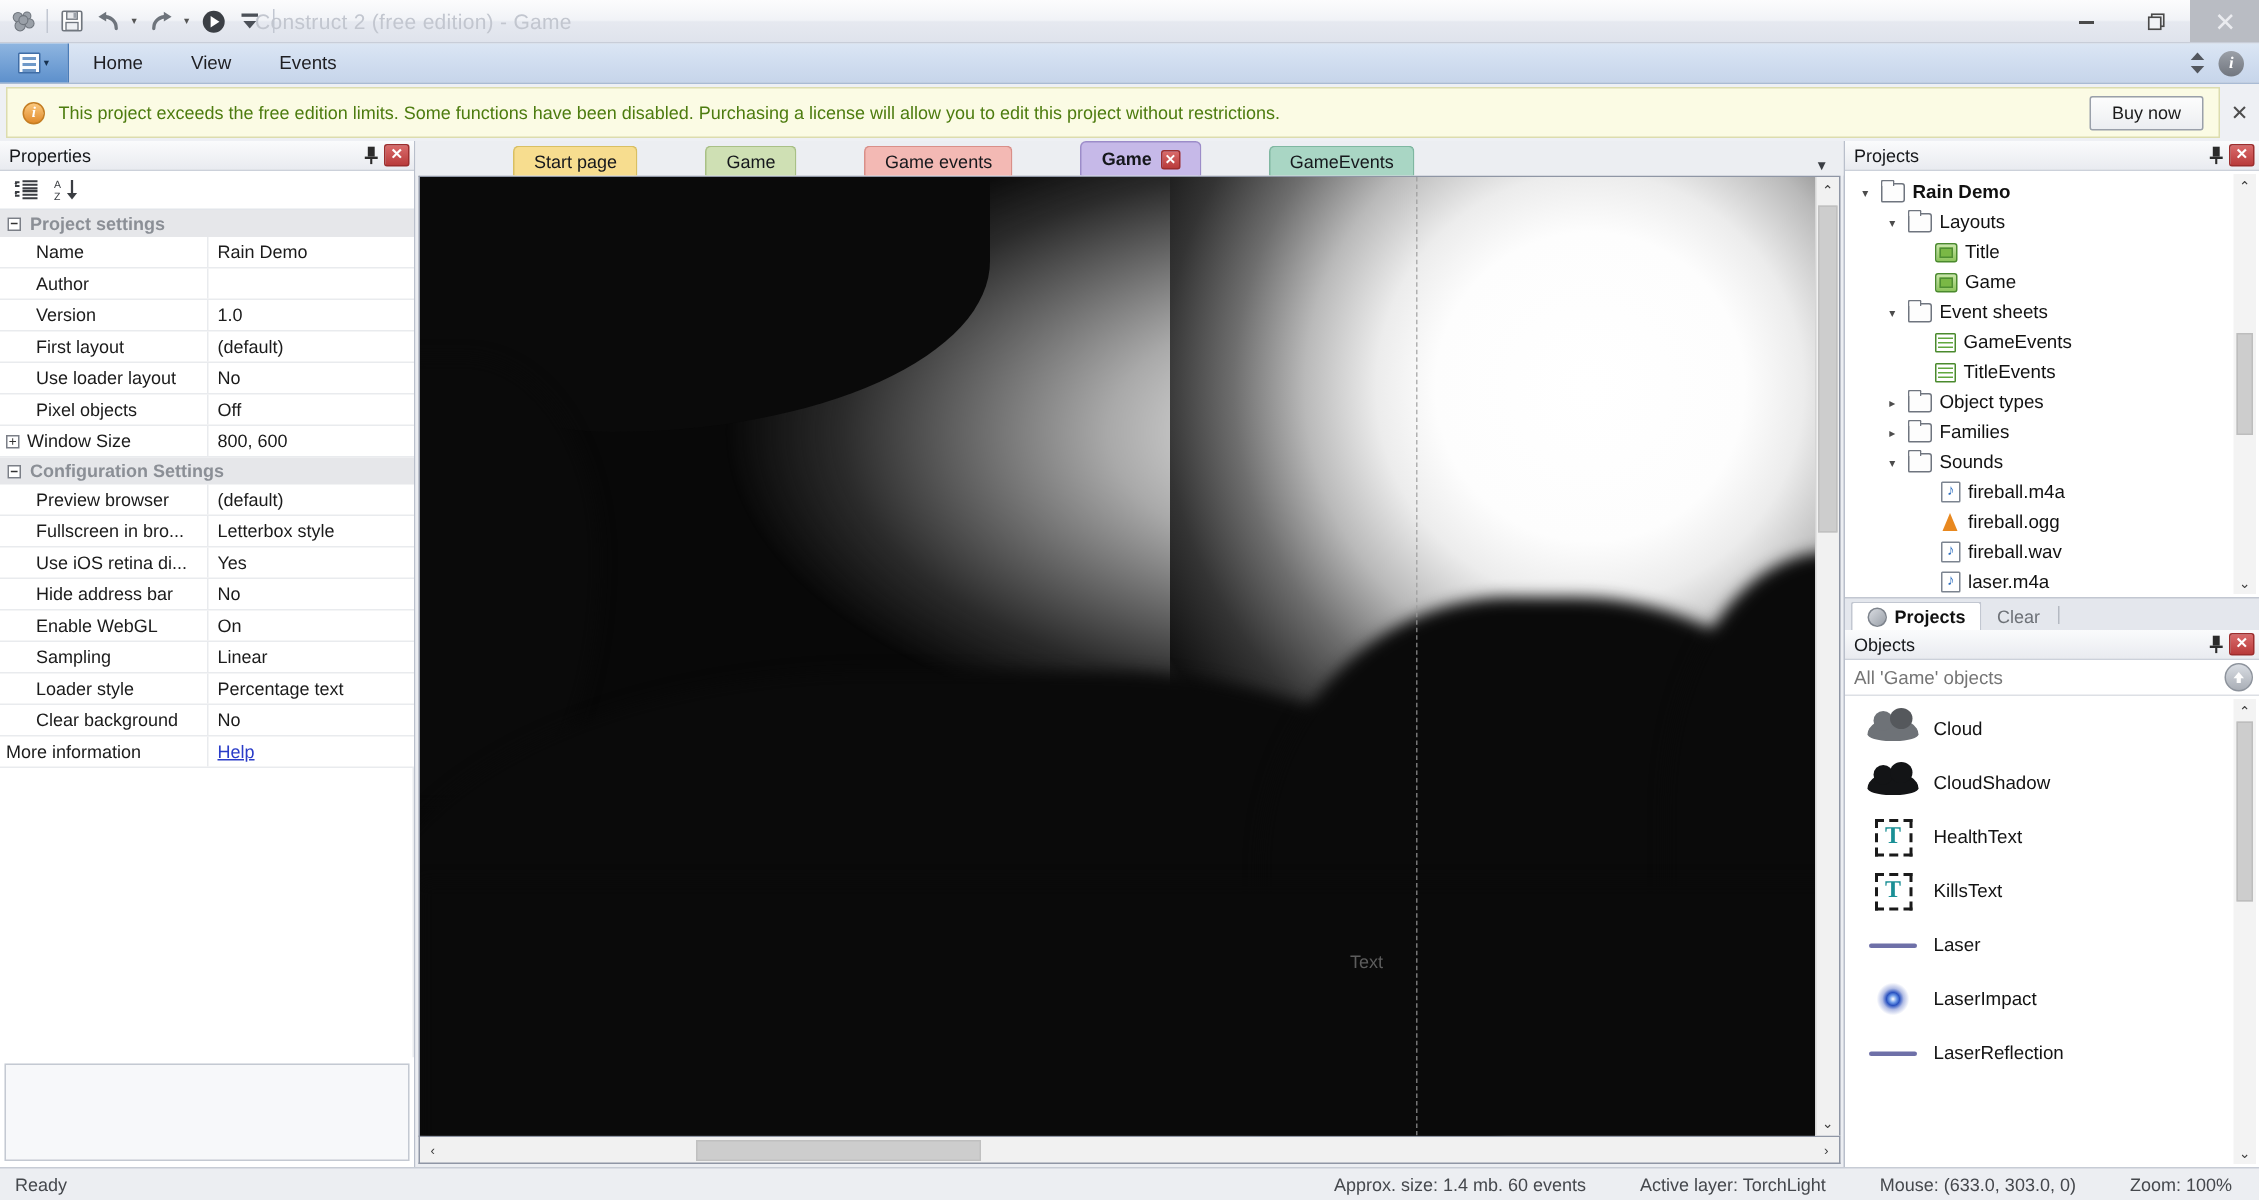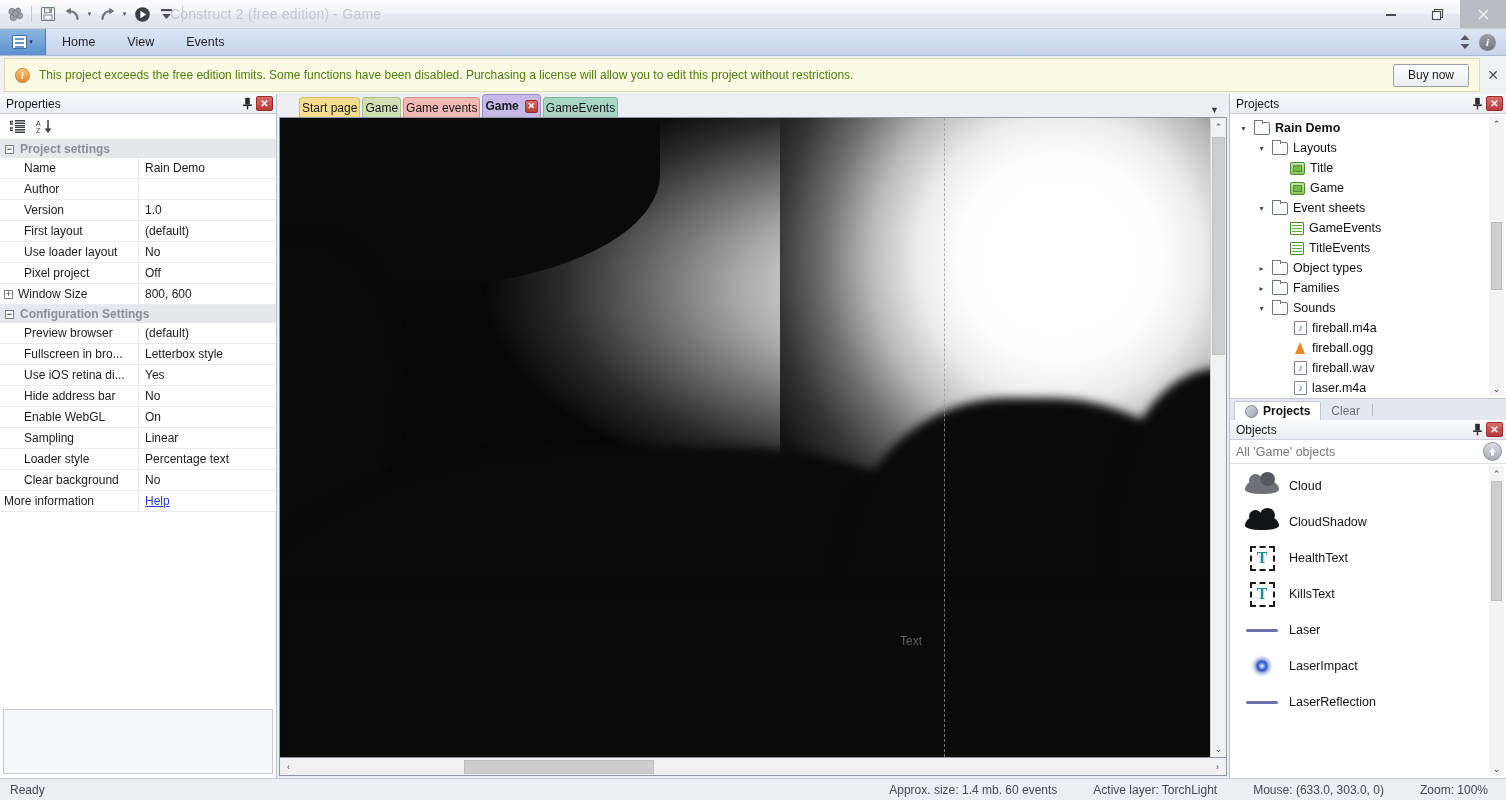--- a/index.html
+++ b/index.html
@@ -160,24 +160,24 @@
     background:#f7f8fa; border:1px solid #c4c9d2;
   }
 
   
   .center { flex:1; display:flex; flex-direction:column; min-width:0; background:#eceef2; }
   .doctabs {
     height:23px; flex:0 0 23px; display:flex; align-items:flex-end; position:relative;
     background:#eceef2; padding-left:22px;
   }
   .dtab {
-    height:20px; display:flex; align-items:center; gap:6px; padding:0 2px;
+    height:20px; display:flex; align-items:center; gap:6px; padding:0 13px;
     font-size:12px; color:#16181c; margin-right:2px;
     border:1px solid #b8bcc6; border-bottom:none;
-    border-radius:4px 4px 0 0; position:relative;
+    border-radius:4px 4px 0 0; position:relative;margin-left:43px;
   }
   .dtab.active { height:23px; font-weight:bold; z-index:3; }
   .dtab-x {
     width:13px; height:13px; display:flex; align-items:center; justify-content:center;
     background:linear-gradient(to bottom,#d96b6b,#b93b3b); border:1px solid #9c2d2d;
     border-radius:2px; color:#fff; font-size:9px; font-weight:bold; line-height:1;
   }
   .doctabs-caret {
     position:absolute; right:10px; bottom:2px; font-size:9px; color:#3b3e44;
   }
@@ -522,21 +522,21 @@
         </div>
         <div class="prop-row">
           <div class="prop-name">First layout</div>
           <div class="prop-val">(default)</div>
         </div>
         <div class="prop-row">
           <div class="prop-name">Use loader layout</div>
           <div class="prop-val">No</div>
         </div>
         <div class="prop-row">
-          <div class="prop-name">Pixel project</div>
+          <div class="prop-name">Pixel objects</div>
           <div class="prop-val">Off</div>
         </div>
         <div class="prop-row has-exp">
           <div class="prop-name">
             <span class="exp-box">+</span>
             <span>Window Size</span>
           </div>
           <div class="prop-val">800, 600</div>
         </div>
 

